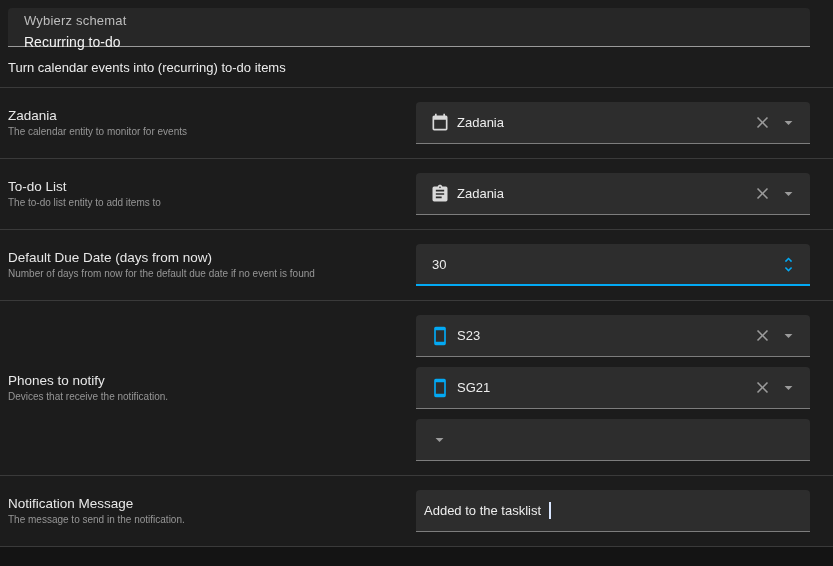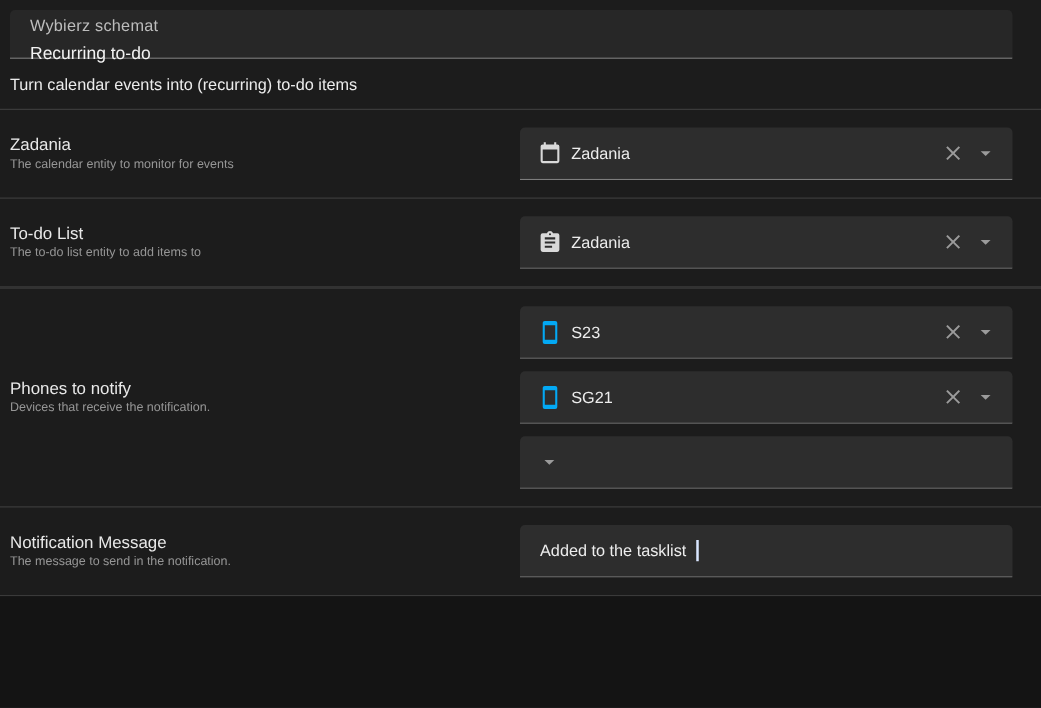--- a/index.html
+++ b/index.html
@@ -48,21 +48,21 @@
     border-bottom:1px solid #7d7d7d;
     display:flex;
     align-items:center;
     padding:0 12px 0 14px;
     gap:7px;
     cursor:pointer;
   }
   .field .value { font-size:13px; color:#ededed; flex:1; }
   .field .placeholder { font-size:13px; color:#8b8b8b; flex:1; }
   .field.number { border-bottom:2px solid var(--accent, #03a9f4); padding-left:16px; }
-  .field.textinput { padding-left:16px; cursor:text; }
+  .field.textinput { padding-left:8px; cursor:text; }
   .field.textinput .value { flex:none; }
   .text-cursor { width:1.5px; height:17px; background:#d9e6ff; margin-left:1px; flex:none; }
   .spacer { flex:1; }
 
   .icon { display:flex; align-items:center; justify-content:center; flex:none; }
   .icon svg { width:20px; height:20px; display:block; }
   .icon.small svg { width:19px; height:19px; }
   .ic-white { fill:#d9d9d9; }
   .ic-gray  { fill:#9b9b9b; }
   .ic-accent{ fill:var(--accent, #03a9f4); }
@@ -135,20 +135,36 @@
           <svg viewBox="0 0 24 24" class="ic-gray">
               <path d="M7,10L12,15L17,10H7Z"></path>
             </svg>
         </span>
       </div>
     </div>
   </div>
 
   <div class="divider"></div>
 
+  <div class="row">
+    <div class="row-label">
+      <div class="label">Default Due Date (days from now)</div>
+      <div class="subtitle">Number of days from now for the default due date if no event is found</div>
+    </div>
+    <div class="controls">
+      <div class="field number">
+        <span class="value">30</span>
+        <span class="icon small btn">
+          <svg viewBox="0 0 24 24" class="ic-accent">
+              <path d="M12,18.17L8.83,15L7.42,16.41L12,21L16.59,16.41L15.17,15M12,5.83L15.17,9L16.58,7.59L12,3L7.41,7.59L8.83,9L12,5.83Z"></path>
+            </svg>
+        </span>
+      </div>
+    </div>
+  </div>
 
   <div class="divider"></div>
 
   <div class="row">
     <div class="row-label">
       <div class="label">Phones to notify</div>
       <div class="subtitle">Devices that receive the notification.</div>
     </div>
     <div class="controls">
 

